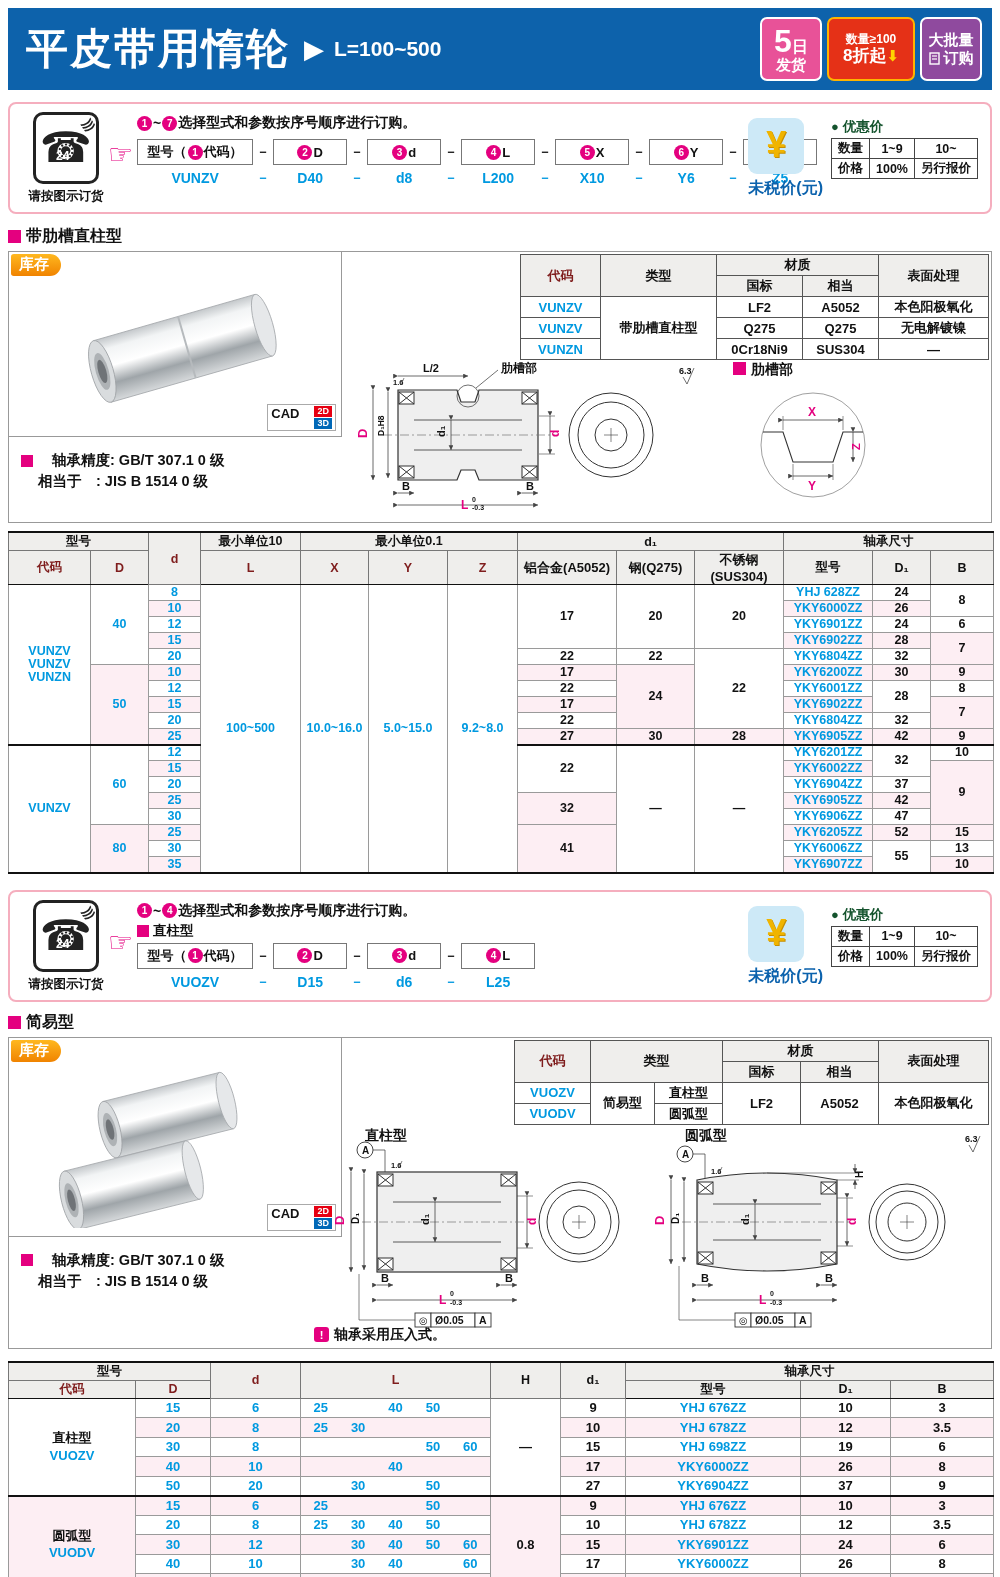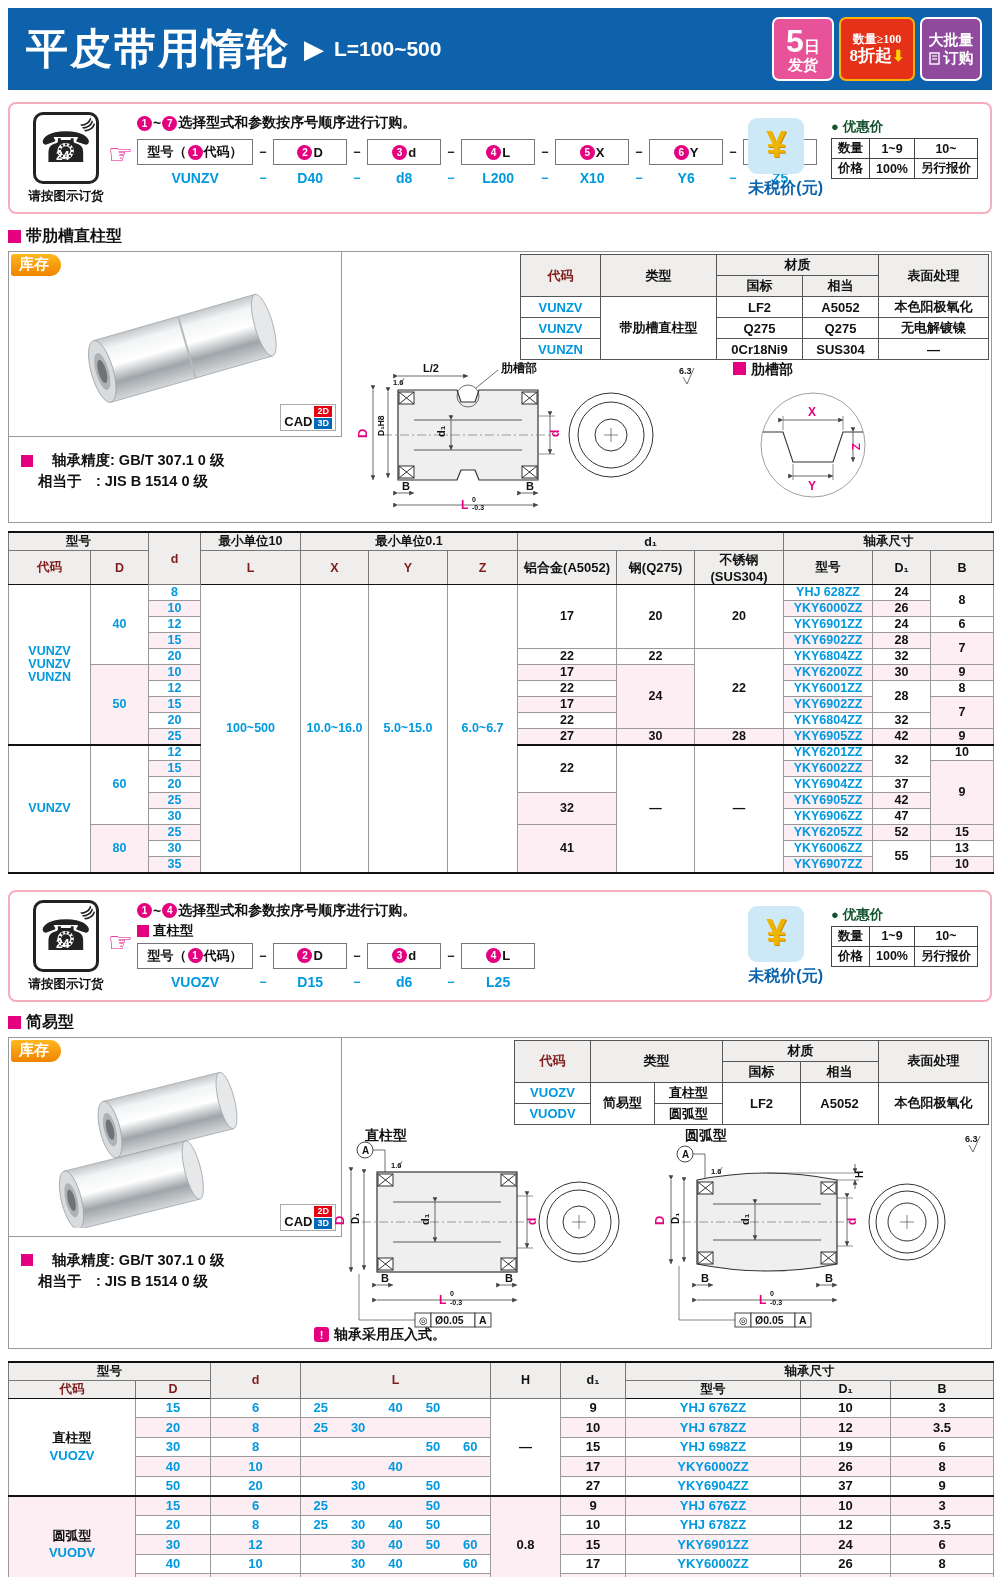--- a/index.html
+++ b/index.html
@@ -17,21 +17,21 @@
   .banner-mid { display:flex; flex-direction:column; justify-content:center; }
   .banner-sub { color:#fff; font-size:26px; font-weight:bold; line-height:1.1; }
   .banner-range { color:#fff; font-size:21px; font-weight:bold; }
   .banner-badges { margin-left:auto; display:flex; gap:5px; }
   .badge { width:62px; height:64px; border-radius:7px; border:2px solid #fff; color:#fff;
            display:flex; flex-direction:column; align-items:center; justify-content:center; font-weight:bold; }
   .badge-ship { background:#e85298; }
   .badge-ship .big { font-size:30px; line-height:1; }
   .badge-ship .big span { font-size:16px; }
   .badge-ship .small { font-size:15px; line-height:1.1; }
-  .badge-qty { background:#e53117; border-color:#ffb300; width:76px;font-family:Liberation Serif, serif; }
+  .badge-qty { background:#e53117; border-color:#ffb300; width:88px; }
   .badge-qty .l1 { font-size:12px; line-height:1.2; }
   .badge-qty .l2 { font-size:17px; line-height:1.1; }
   .badge-qty .arrow { color:#ffd400; font-size:15px; }
   .badge-bulk { background:#8f4a9e; }
   .badge-bulk .l1 { font-size:15px; line-height:1.2;text-align:right; }
   .badge-bulk .l2 { font-size:15px; line-height:1.2; display:flex; align-items:center; gap:2px; }
 
   
   .order-box { position:relative; border:2px solid #f5aebe; border-radius:8px; margin-top:12px;
                height:112px; padding:8px 10px 6px 14px; display:flex; }
@@ -76,21 +76,21 @@
   
   .prod-box { position:relative; border:1px solid #999; background:#fff; }
   .prod-box.h1 { height:272px; }
   .prod-box.h2 { height:312px; }
   .photo-box { position:absolute; top:-1px; left:-1px; width:334px; border:1px solid #999; background:#fff; }
   .photo-box.p1 { height:186px; }
   .photo-box.p2 { height:200px; }
   .stock { position:absolute; top:2px; left:2px; background:linear-gradient(#ffb81f,#f08300);
            color:#fff; font-weight:bold; font-size:15px; padding:1px 12px 2px 8px;
            border-radius:3px 12px 12px 3px; }
-  .cad { position:absolute; right:5px; bottom:5px; display:flex; align-items:flex-end; gap:2px;
+  .cad { position:absolute; right:5px; bottom:5px; display:flex; align-items:flex-start; gap:15px;
          border:1px solid #aaa; background:#fff; padding:1px 3px; }
   .cad-label { font-weight:bold; font-size:13px; }
   .cad-stack { display:flex; flex-direction:column; gap:1px; }
   .cad-2d, .cad-3d { color:#fff; font-size:9px; font-weight:bold; padding:0 3px; line-height:1.2; }
   .cad-2d { background:#e60012; }
   .cad-3d { background:#0068b7; }
   .notes { position:absolute; left:12px; font-weight:bold; font-size:14.5px; }
   .notes.n1 { top:198px; }
   .notes.n2 { top:212px; }
   .nline { display:flex; align-items:center; gap:19px; line-height:1.45; }
@@ -474,21 +474,21 @@
           <td rowspan="10" class="code">
             <div>VUNZV</div>
             <div>VUNZV</div>
             <div>VUNZN</div>
           </td>
           <td rowspan="5" class="b">40</td>
           <td class="b">8</td>
           <td rowspan="18" class="b">100~500</td>
           <td rowspan="18" class="b">10.0~16.0</td>
           <td rowspan="18" class="b">5.0~15.0</td>
-          <td rowspan="18" class="b">6.0~6.7</td>
+          <td rowspan="18" class="b">9.2~8.0</td>
           <td rowspan="4">17</td>
           <td rowspan="4">20</td>
           <td rowspan="4">20</td>
           <td class="b">YHJ 628ZZ</td>
           <td>24</td>
           <td rowspan="2">8</td>
         </tr>
         <tr class="p">
           <td class="b">10</td>
           <td class="b">YKY6000ZZ</td>

